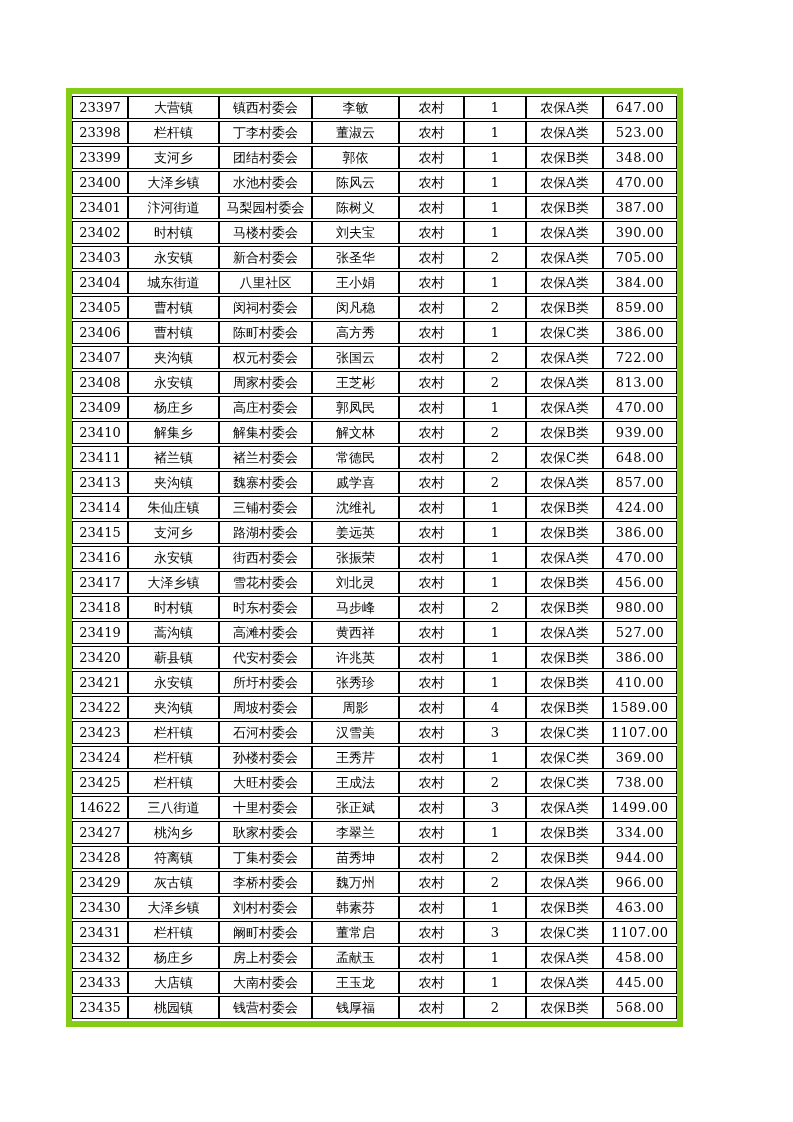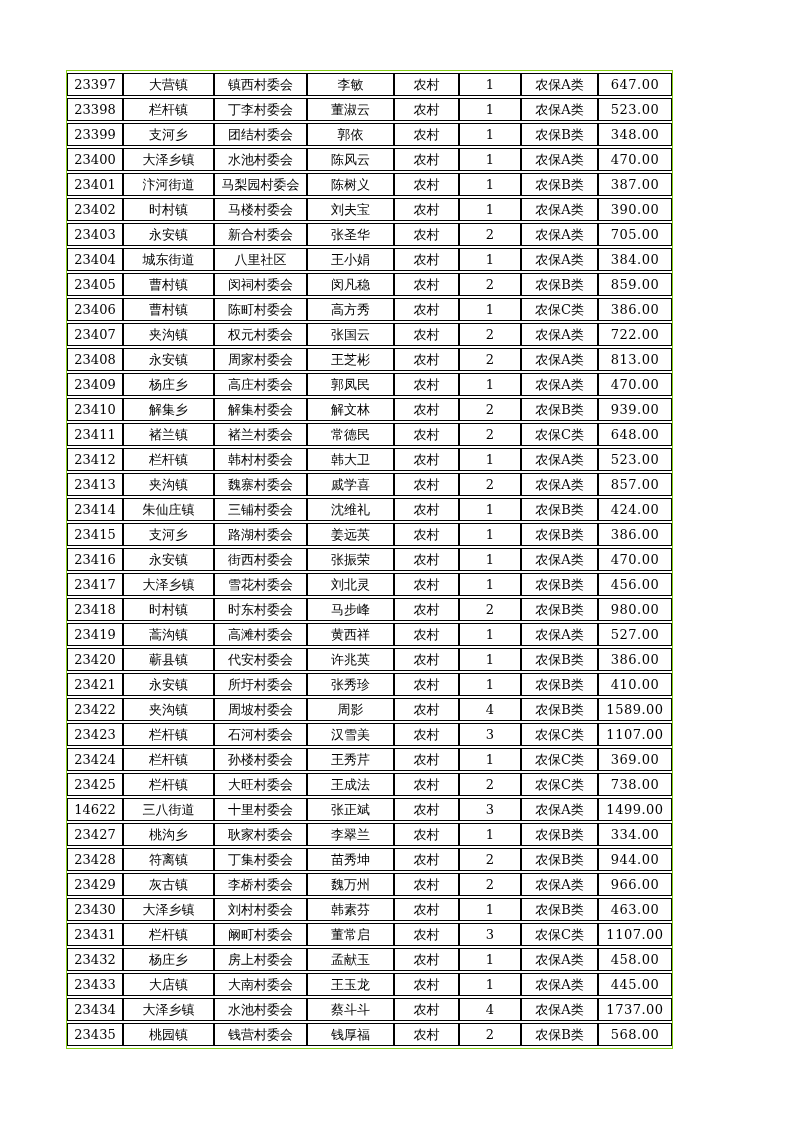--- a/index.html
+++ b/index.html
@@ -10,22 +10,22 @@
   body {
     width: 793px;
     height: 1122px;
     position: relative;
     font-family: "DejaVu Serif", "Liberation Serif", serif;
     color: #000000;
   }
   .table-wrap {
     position: absolute;
     left: 66px;
-    top: 70px;
-    border: 1px solid #84cc16;
+    top: 88px;
+    border: 6px solid #84cc16;
     background: #ffffff;
   }
   table.roster {
     border-collapse: separate;
     border-spacing: 0 2px;
     table-layout: fixed;
     width: 605px;
   }
   table.roster td {
     box-sizing: border-box;
@@ -210,30 +210,20 @@
     <td class="cell-serial">23411</td>
     <td class="cell-town">褚兰镇</td>
     <td class="cell-village">褚兰村委会</td>
     <td class="cell-person">常德民</td>
     <td class="cell-residence">农村</td>
     <td class="cell-count">2</td>
     <td class="cell-category">农保C类</td>
     <td class="cell-amount">648.00</td>
   </tr>
         <tr>
-    <td class="cell-serial">23412</td>
-    <td class="cell-town">栏杆镇</td>
-    <td class="cell-village">韩村村委会</td>
-    <td class="cell-person">韩大卫</td>
-    <td class="cell-residence">农村</td>
-    <td class="cell-count">1</td>
-    <td class="cell-category">农保A类</td>
-    <td class="cell-amount">523.00</td>
-  </tr>
-        <tr>
     <td class="cell-serial">23413</td>
     <td class="cell-town">夹沟镇</td>
     <td class="cell-village">魏寨村委会</td>
     <td class="cell-person">戚学喜</td>
     <td class="cell-residence">农村</td>
     <td class="cell-count">2</td>
     <td class="cell-category">农保A类</td>
     <td class="cell-amount">857.00</td>
   </tr>
         <tr>
@@ -428,30 +418,20 @@
   </tr>
         <tr>
     <td class="cell-serial">23433</td>
     <td class="cell-town">大店镇</td>
     <td class="cell-village">大南村委会</td>
     <td class="cell-person">王玉龙</td>
     <td class="cell-residence">农村</td>
     <td class="cell-count">1</td>
     <td class="cell-category">农保A类</td>
     <td class="cell-amount">445.00</td>
-  </tr>
-        <tr>
-    <td class="cell-serial">23434</td>
-    <td class="cell-town">大泽乡镇</td>
-    <td class="cell-village">水池村委会</td>
-    <td class="cell-person">蔡斗斗</td>
-    <td class="cell-residence">农村</td>
-    <td class="cell-count">4</td>
-    <td class="cell-category">农保A类</td>
-    <td class="cell-amount">1737.00</td>
   </tr>
         <tr>
     <td class="cell-serial">23435</td>
     <td class="cell-town">桃园镇</td>
     <td class="cell-village">钱营村委会</td>
     <td class="cell-person">钱厚福</td>
     <td class="cell-residence">农村</td>
     <td class="cell-count">2</td>
     <td class="cell-category">农保B类</td>
     <td class="cell-amount">568.00</td>

